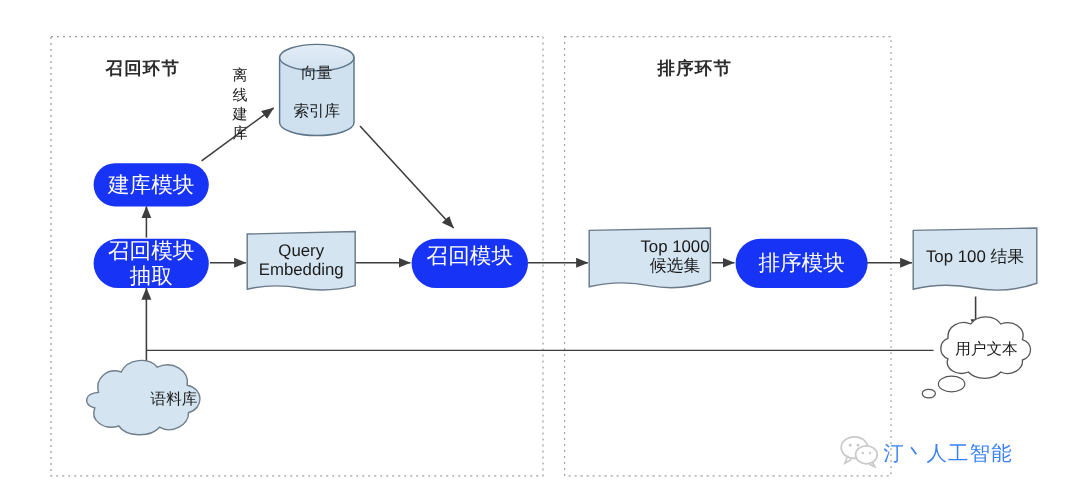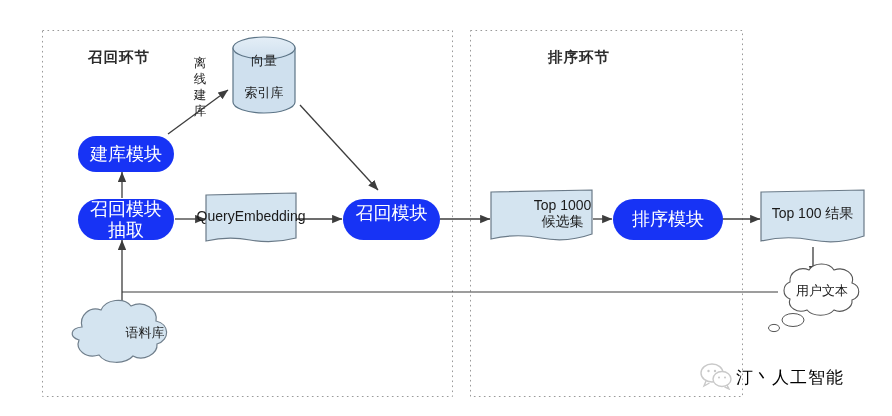--- a/index.html
+++ b/index.html
@@ -22,21 +22,21 @@
   .cloud-label{color:#1a1a1a;font-size:13px;}
   .section-title{
     position:absolute;color:#2b2b2b;font-size:14.5px;font-weight:bold;
     letter-spacing:1px;
   }
   .vlabel{
     position:absolute;color:#1a1a1a;font-size:12.5px;line-height:1.28;
     text-align:center;width:16px;
   }
   .wm-text{
-    position:absolute;color:#000000;font-size:17px;letter-spacing:1px;
+    position:absolute;color:#3b82f6;font-size:17px;letter-spacing:1px;
     white-space:nowrap;
   }
 </style>
 </head>
 <body>
 
 <div id="canvas">
 
   <svg class="svg-layer" viewBox="0 0 892 416">
     <defs>
@@ -125,21 +125,21 @@
     <span>索引库</span>
   </div>
 
   <div class="node-label pill-label" style="left:78px;top:136px;width:96px;height:36px;">建库模块</div>
 
   <div class="node-label pill-label" style="left:78px;top:199px;width:96px;height:41px;flex-direction:column;">
     <span>召回模块</span>
     <span>抽取</span>
   </div>
 
-  <div class="node-label box-label" style="left:206px;top:194px;width:90px;height:44px;flex-direction:row;">
+  <div class="node-label box-label" style="left:206px;top:194px;width:90px;height:44px;flex-direction:column;">
     <span>Query</span>
     <span>Embedding</span>
   </div>
 
   <div class="node-label pill-label" style="left:343px;top:199px;width:97px;height:29px;">召回模块</div>
 
   <div class="node-label box-label" style="left:512px;top:191px;width:101px;height:44px;flex-direction:column;">
     <span>Top 1000</span>
     <span>候选集</span>
   </div>

